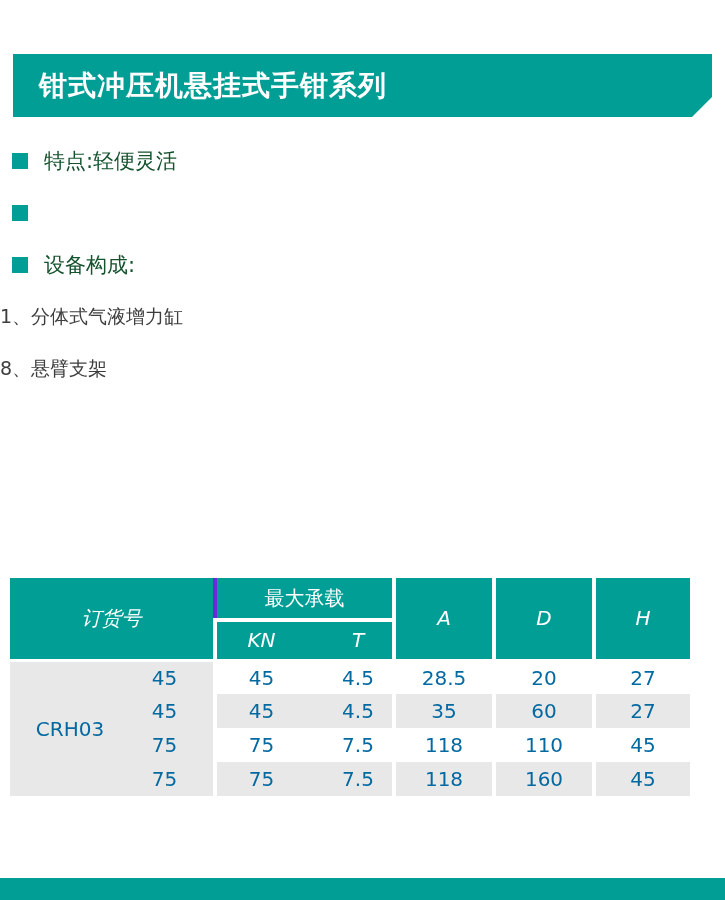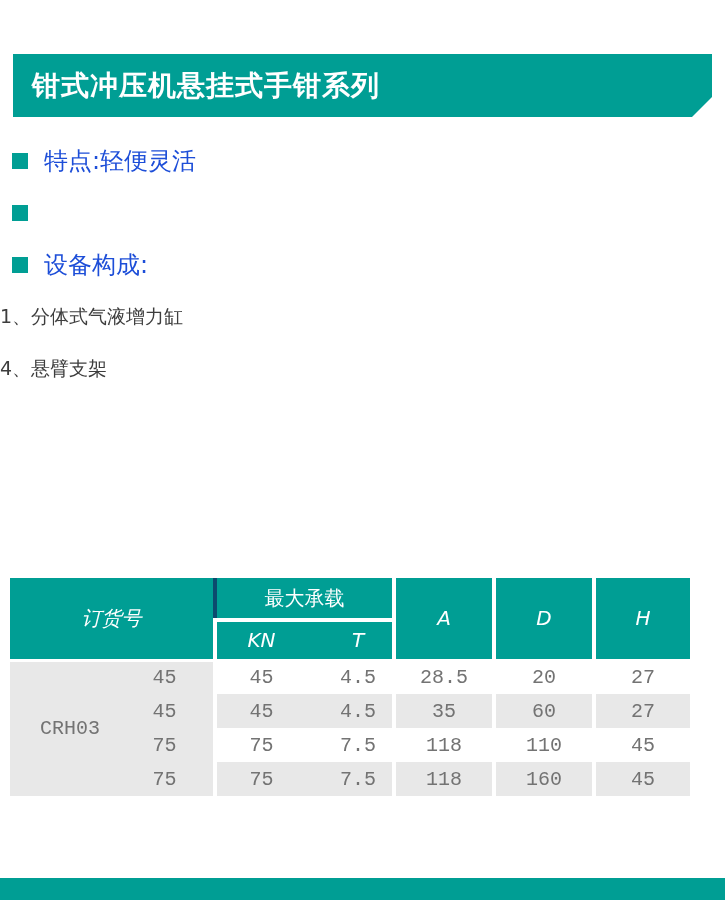--- a/index.html
+++ b/index.html
@@ -23,21 +23,21 @@
     height: 63px;
     background: #009e94;
     display: flex;
     align-items: center;
     clip-path: polygon(0 0, 100% 0, 100% calc(100% - 20px), calc(100% - 20px) 100%, 0 100%);
   }
   .banner .title {
     color: #ffffff;
     font-size: 28px;
     font-weight: bold;
-    padding-left: 19px;
+    padding-left: 26px;
     letter-spacing: 1px;
     text-align: center;
   }
 
   
   .content {
     position: absolute;
     left: 0;
     top: 150px;
     width: 725px;
@@ -50,22 +50,22 @@
     padding-left: 12px;
   }
   .bullet-square {
     width: 16px;
     height: 16px;
     background: #009e94;
     margin-right: 16px;
     flex: 0 0 auto;
   }
   .bullet-text {
-    font-size: 24px;
-    color: #1d4ed8;
+    font-size: 21px;
+    color: #14532d;
   }
   .numbered-item {
     height: 22px;
     margin-bottom: 30px;
     font-size: 19px;
     color: #3d3d3d;
     display: flex;
     align-items: center;
   }
 
@@ -80,32 +80,31 @@
   }
   .spec-table th {
     background: #009e94;
     color: #ffffff;
     font-weight: normal;
     font-size: 20px;
     text-align: center;
   }
   .spec-table thead tr.hdr-top th { height: 42px; }
   .spec-table thead tr.hdr-sub th { height: 40px; }
-  th.cell-maxload { border-left: 4px solid #0c4a6e; border-bottom: 4px solid #ffffff; }
+  th.cell-maxload { border-left: 4px solid #6d28d9; border-bottom: 4px solid #ffffff; }
   th.cell-kn { border-left: 4px solid #ffffff; }
   th.cell-a, th.cell-d, th.cell-h { border-left: 4px solid #ffffff; }
   th.hdr-bottom { border-bottom: 3px solid #ffffff; font-style: italic; }
 
   .spec-table td {
     height: 34px;
     text-align: center;
     font-size: 20px;
-    color: #737373;
+    color: #0369a1;
     background: #ffffff;
-    font-family: Liberation Mono, monospace;
   }
   .spec-table td.cell-model,
   .spec-table td.cell-variant { background: #e8e8e8; }
   .spec-table tbody tr.striped td { background: #e8e8e8; }
   .spec-table td.cell-kn,
   .spec-table td.cell-a,
   .spec-table td.cell-d,
   .spec-table td.cell-h { border-left: 4px solid #ffffff; }
   .spec-table .cell-t { padding-left: 18px; }
   .spec-table td.cell-variant { padding-right: 14px; }
@@ -139,21 +138,21 @@
     <div class="bullet-row">
       <span class="bullet-square"></span>
     </div>
 
     <div class="bullet-row">
       <span class="bullet-square"></span>
       <span class="bullet-text">设备构成:</span>
     </div>
 
     <div class="numbered-item">1、分体式气液增力缸</div>
-    <div class="numbered-item">4、悬臂支架</div>
+    <div class="numbered-item">8、悬臂支架</div>
 
   </div>
 
   <table class="spec-table">
     <colgroup>
       <col style="width:120px">
       <col style="width:85px">
       <col style="width:91px">
       <col style="width:88px">
       <col style="width:100px">

